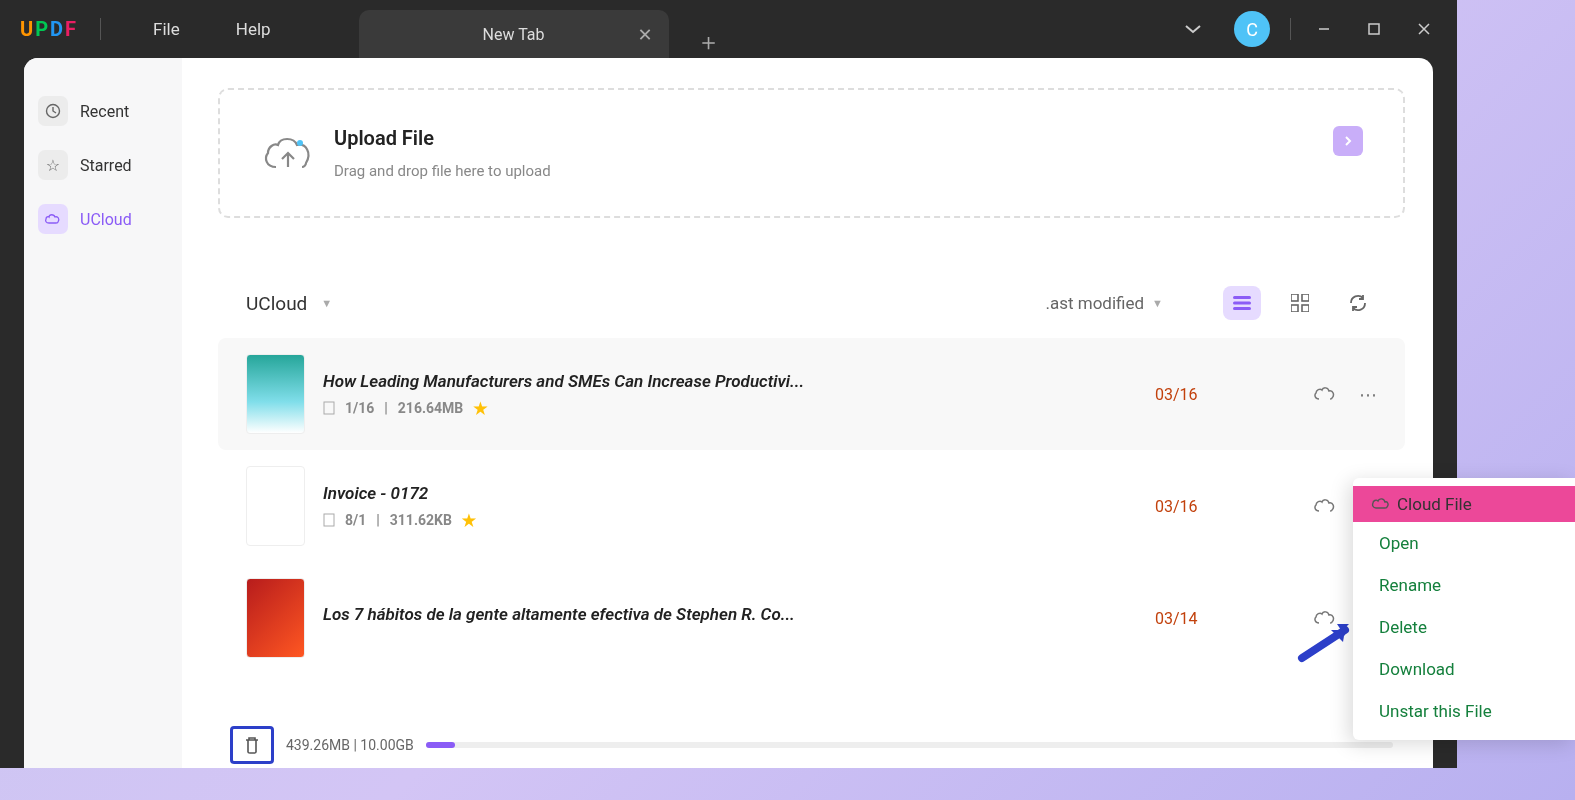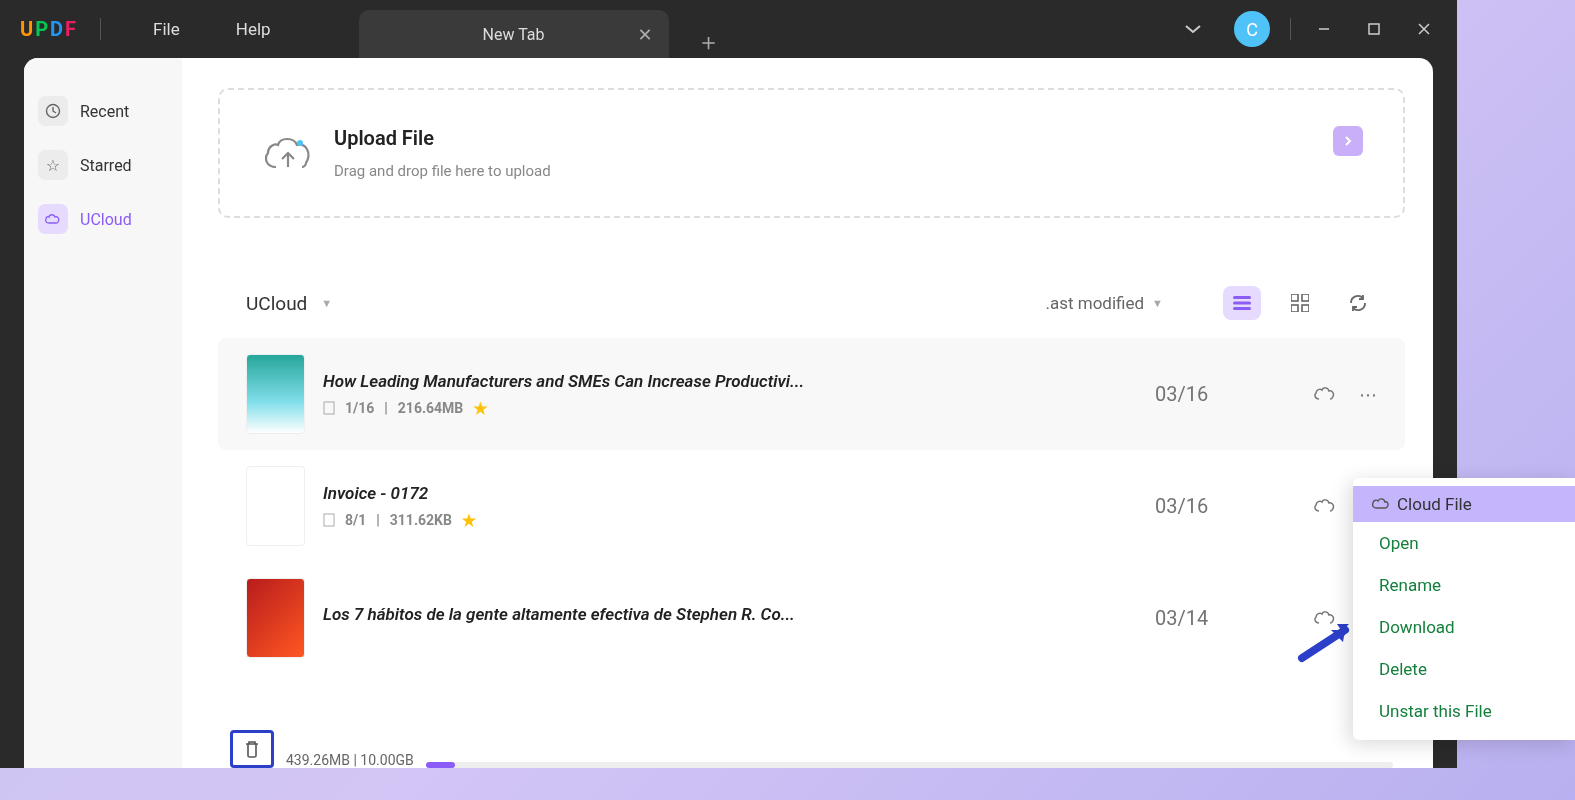--- a/index.html
+++ b/index.html
@@ -50,30 +50,30 @@
 .file-row { display: flex; align-items: center; padding: 16px 28px; gap: 18px; border-radius: 8px; position: relative; }
 .file-row:first-child { background: #f8f8f8; }
 .file-thumb { width: 59px; height: 80px; border-radius: 4px; border: 1px solid #eee; display: flex; align-items: center; justify-content: center; font-size: 10px; color: #888; flex-shrink: 0; }
 .thumb-teal { background: linear-gradient(180deg, #26a69a 0%, #80deea 60%, #fff 100%); }
 .thumb-white { background: #fff; }
 .thumb-red { background: linear-gradient(135deg, #b71c1c, #ff5722); }
 .file-info { flex: 1; }
 .file-title { font-size: 17px; font-weight: 600; color: #222; margin-bottom: 8px; font-style: italic; }
 .file-meta { font-size: 14px; color: #888; display: flex; align-items: center; gap: 10px; font-weight: bold; }
 .file-star { color: #ffc107; font-size: 16px; }
-.file-date { width: 140px; color: #737373; font-size: 20px; }
+.file-date { width: 140px; color: #c2410c; font-size: 16px; }
 .file-actions { display: flex; gap: 24px; align-items: center; color: #777; }
 .file-act-btn { cursor: pointer; font-size: 18px; }
-.storage-bar { height: 46px; display: flex; align-items: flex-end; gap: 12px; padding: 0 12px; position: relative; }
+.storage-bar { height: 46px; display: flex; align-items: center; gap: 12px; padding: 0 12px; position: relative; }
 .trash-box { width: 44px; height: 38px; border: 3px solid #2c3fc9; border-radius: 4px; display: flex; align-items: center; justify-content: center; color: #555; cursor: pointer; }
 .storage-text { font-size: 14px; color: #666; }
 .storage-track { flex: 1; height: 6px; background: #eee; border-radius: 3px; position: relative; }
 .storage-fill { width: 3%; height: 100%; background: #8b5cf6; border-radius: 3px; }
 .context-menu { position: absolute; right: 0; top: 478px; width: 222px; background: #fff; border-radius: 6px 0 0 6px; box-shadow: -4px 4px 20px rgba(0,0,0,0.15); z-index: 100; padding: 8px 0; }
-.ctx-header { display: flex; align-items: center; gap: 8px; padding: 8px 18px; font-size: 17px; color: #333; background: #c4b5fd; }
+.ctx-header { display: flex; align-items: center; gap: 8px; padding: 8px 18px; font-size: 17px; color: #333; background: #ec4899; }
 .ctx-item { padding: 11px 26px; font-size: 17px; color: #15803d; cursor: pointer; }
 .arrow-pointer { position: absolute; right: 220px; top: 618px; z-index: 99; }
 svg { display: block; }
 </style>
 </head>
 <body>
 
 <div class="window">
   <div class="titlebar">
     <div class="logo">
@@ -290,16 +290,16 @@
 
 <div class="context-menu">
   <div class="ctx-header">
     <svg width="18" height="14" viewBox="0 0 18 14">
         <path d="M5 11 C2 11 1 8 2 6 C2 4 5 2 7 4 C8 1 13 1 14 5 C17 4 18 8 16 10 C16 11 15 11 14 11 Z" stroke="#555" stroke-width="1.4" fill="none"></path>
       </svg>
     <span>Cloud File</span>
   </div>
   <div class="ctx-item">Open</div>
   <div class="ctx-item">Rename</div>
+  <div class="ctx-item">Delete</div>
   <div class="ctx-item">Download</div>
-  <div class="ctx-item">Delete</div>
   <div class="ctx-item">Unstar this File</div>
 </div>
 
 </body></html>

